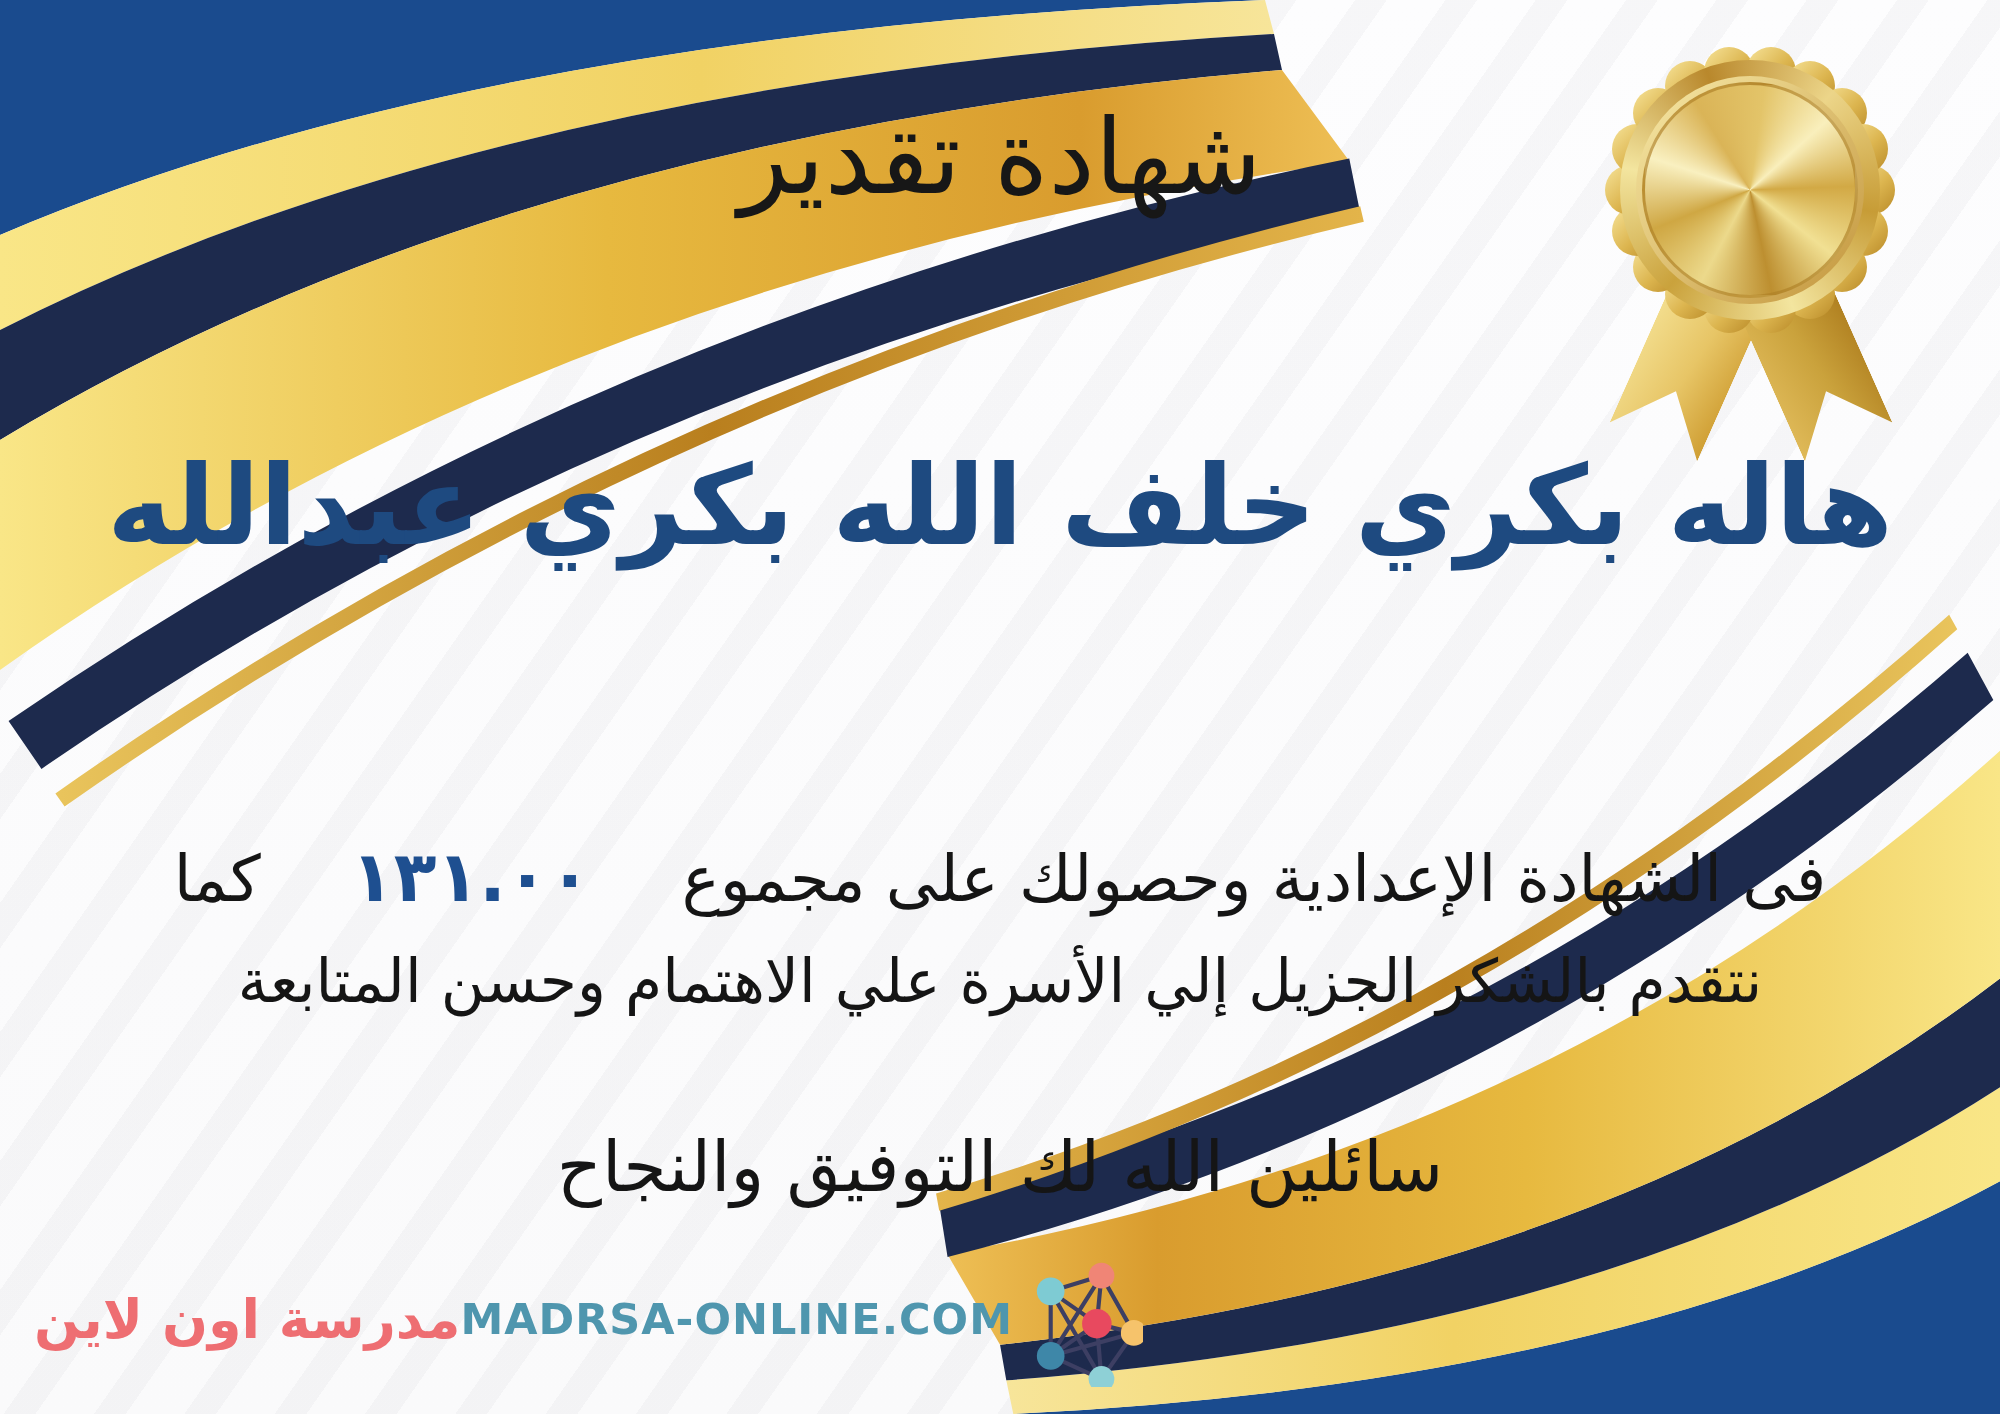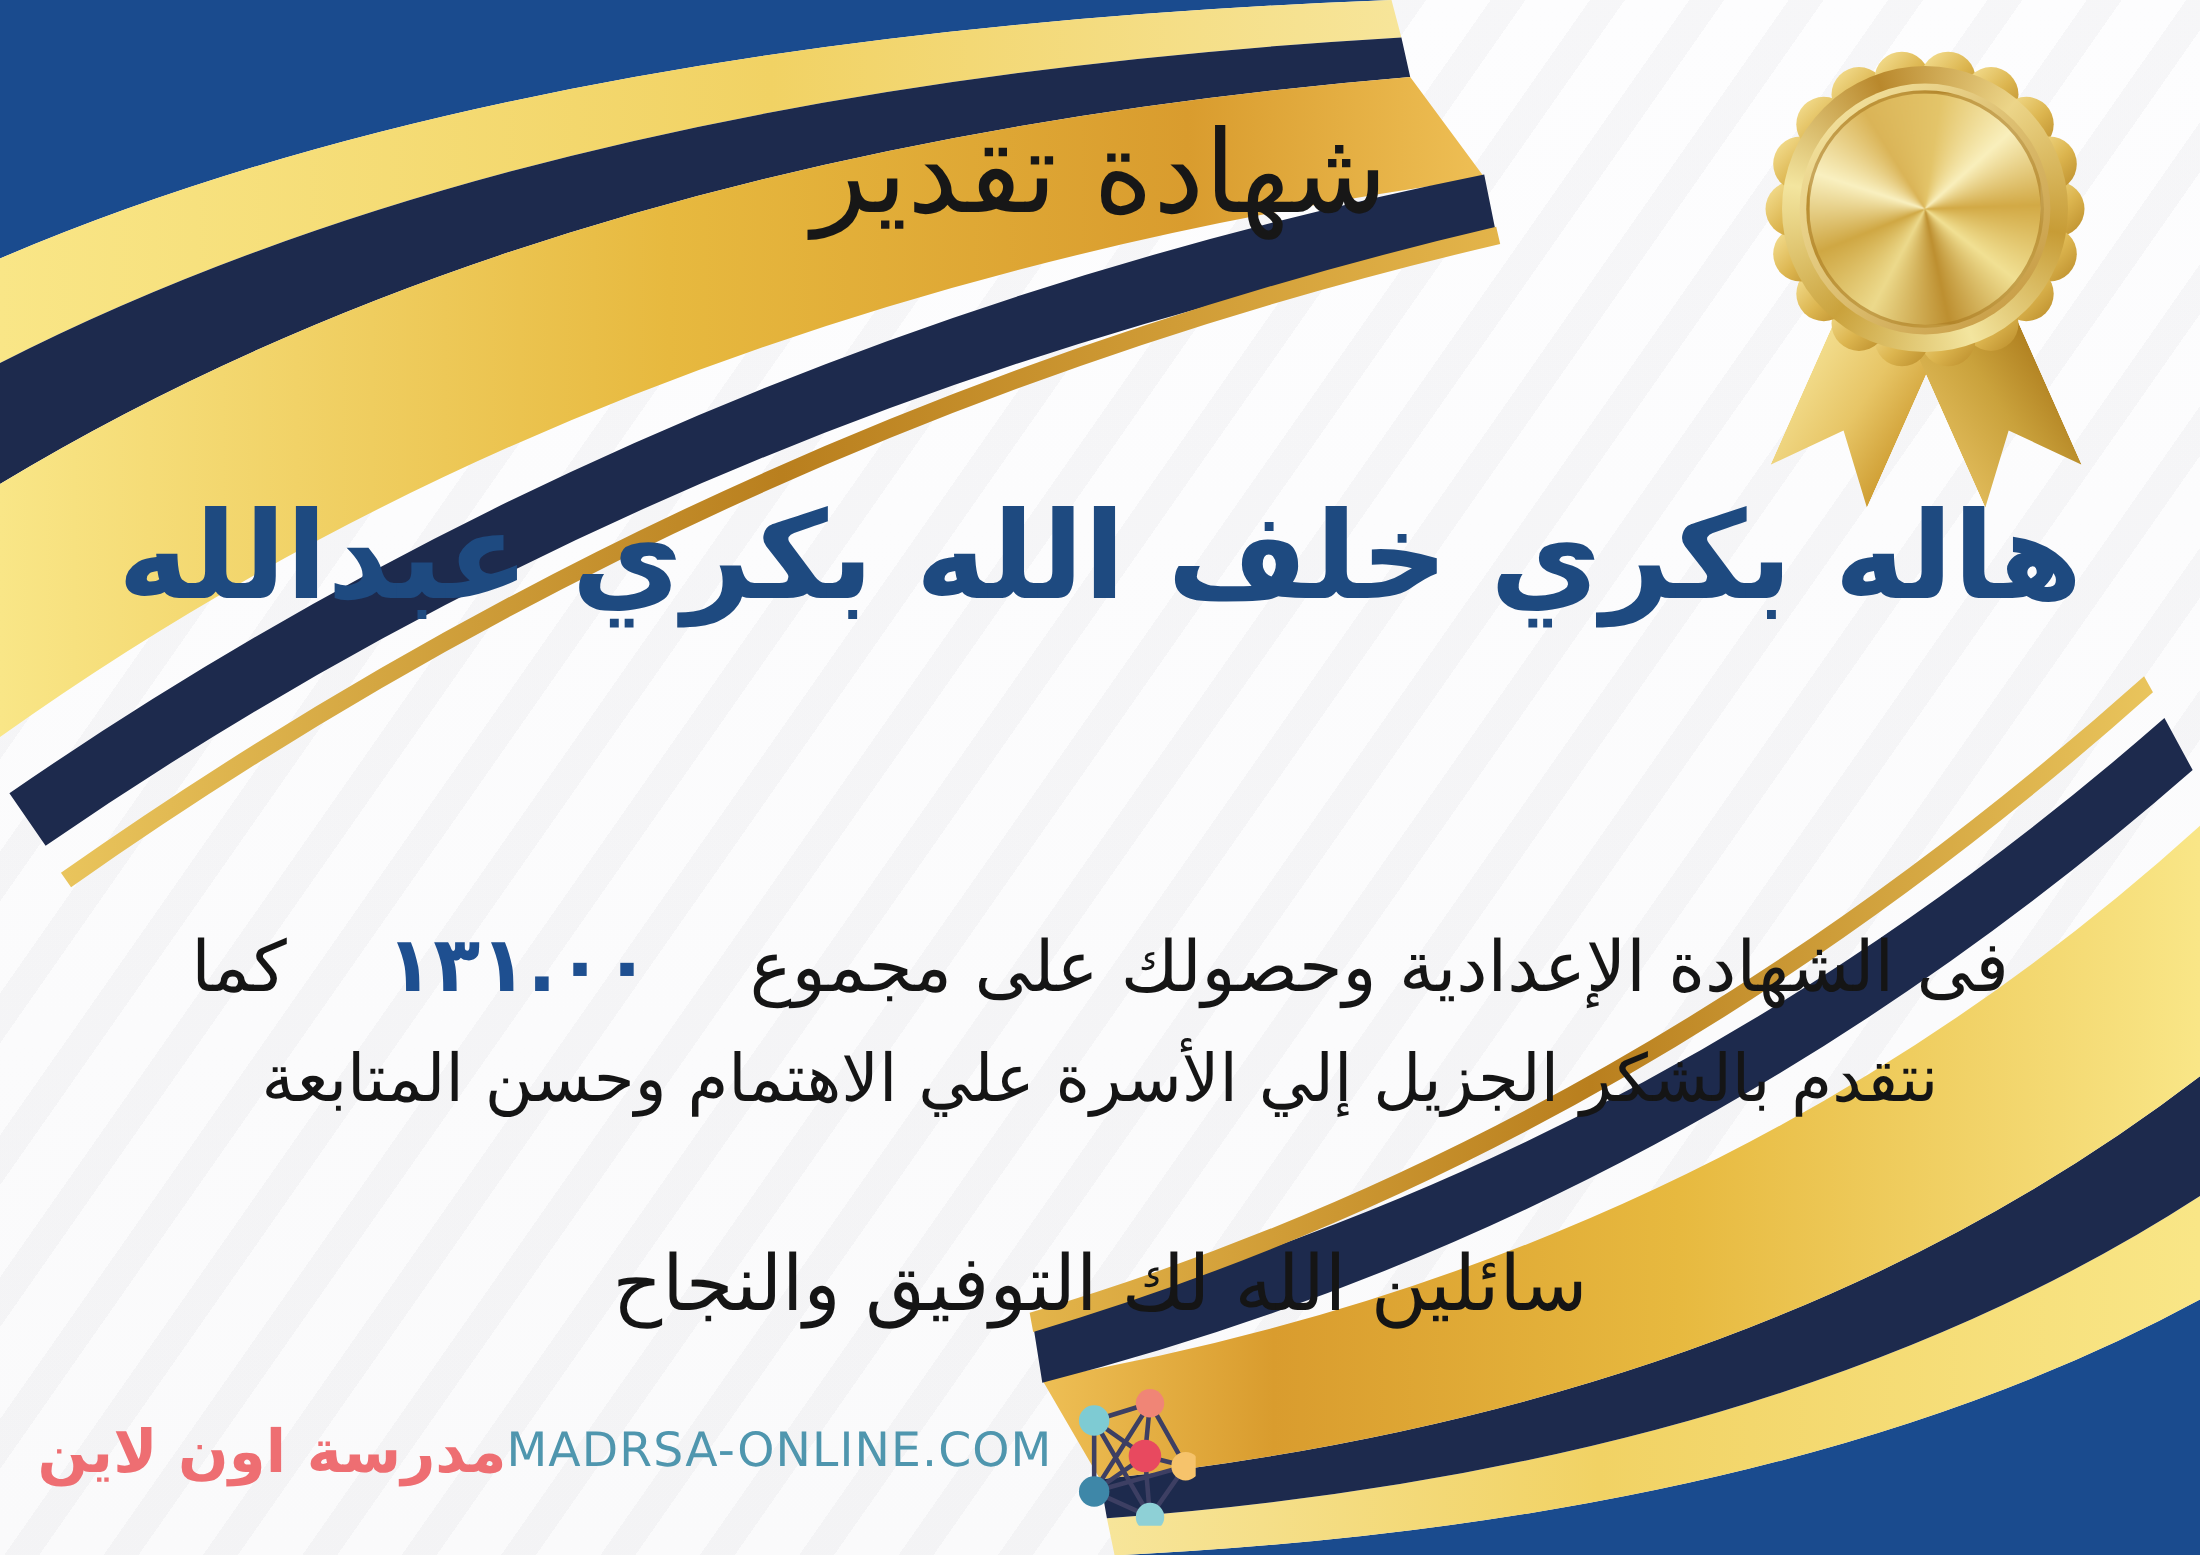--- a/index.html
+++ b/index.html
@@ -35,21 +35,21 @@
   .student{top:442px;font-size:110px;font-weight:bold;color:#1e4a80;}
   .body1{top:726px;font-size:64px;color:#151515;}
   .body2{top:836px;font-size:64px;color:#151515;}
   .body3{top:946px;font-size:60px;color:#151515;}
   .score{color:#1e4f90;font-weight:bold;margin:0 70px;font-size:70px;}
   .closing{top:1126px;font-size:70px;color:#151515;}
   
   .brand{position:absolute;left:34px;top:1252px;display:flex;align-items:center;direction:ltr;}
   .brand-text{display:flex;align-items:center;}
   .brand-ar{font-size:54px;font-weight:bold;color:#ee6e72;direction:rtl;line-height:1.1;}
-  .brand-en{font-size:43px;font-weight:normal;color:#4f96ae;letter-spacing:1px;line-height:1.15;}
+  .brand-en{font-size:43px;font-weight:bold;color:#4f96ae;letter-spacing:1px;line-height:1.15;}
   .brand-icon{margin-left:10px;}
 </style>
 </head>
 <body>
 
 <div id="stage">
 
   <svg class="swoosh-svg" viewBox="0 0 2000 1414">
     <defs>
       <linearGradient id="goldA" x1="0" y1="0" x2="1" y2="0">

